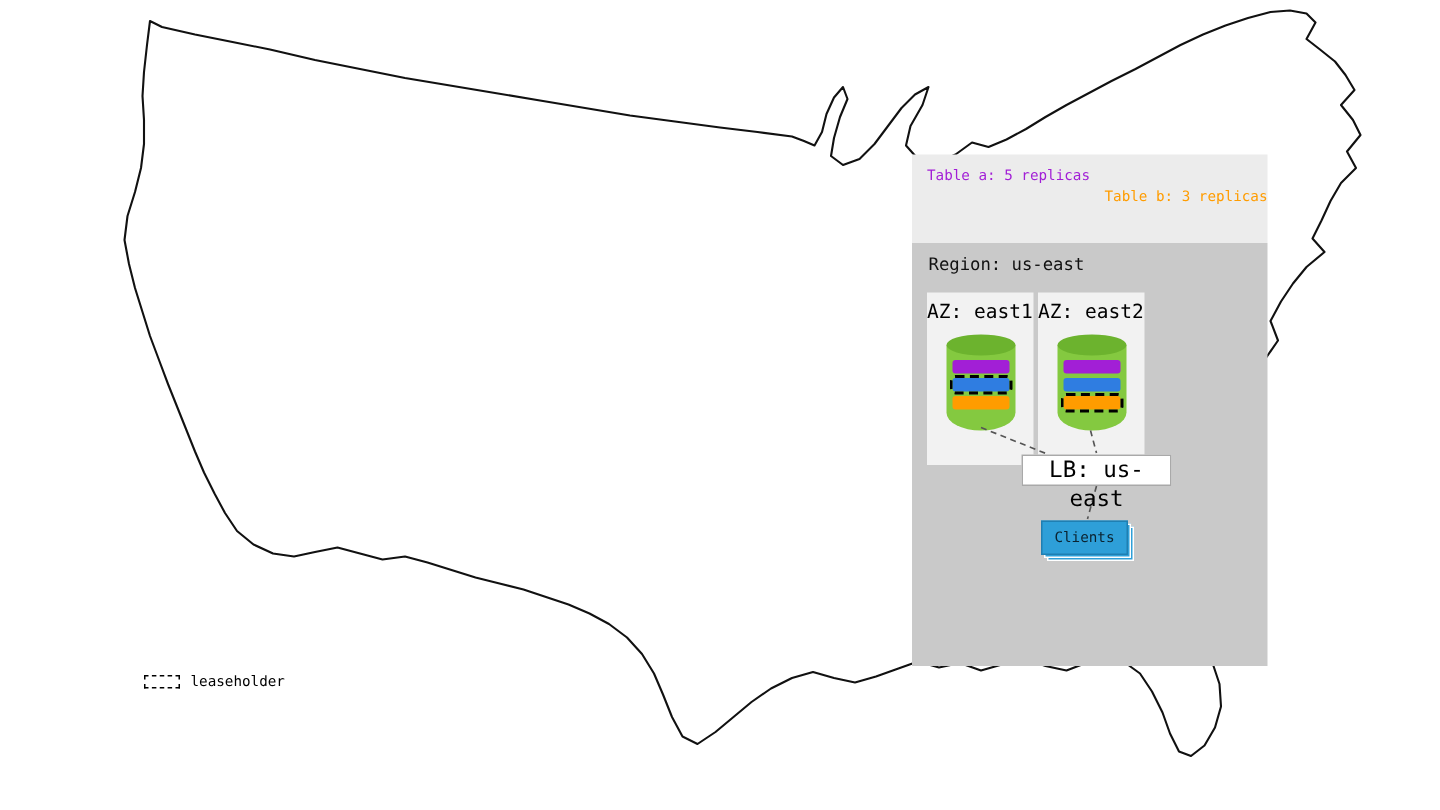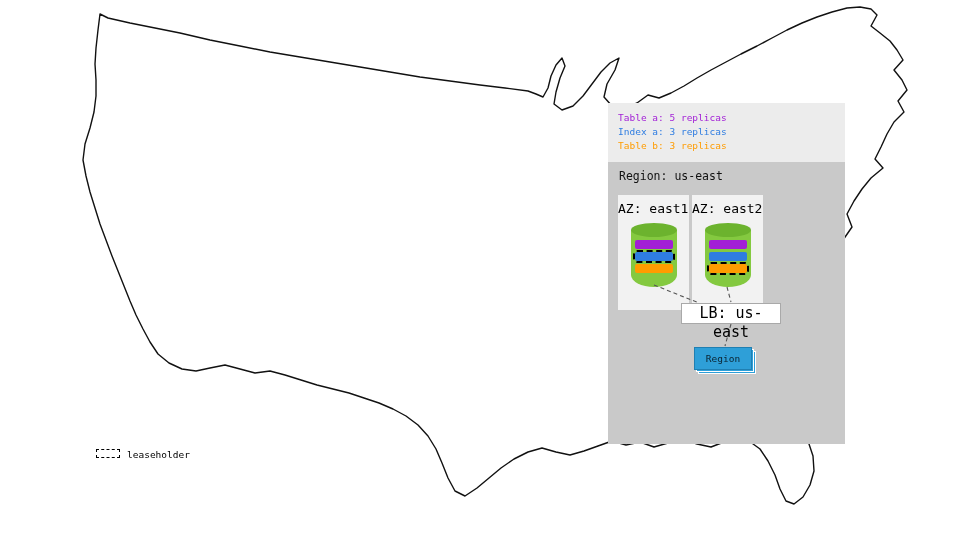--- a/index.html
+++ b/index.html
@@ -10,21 +10,21 @@
   .us-map { position:absolute; left:0; top:0; }
 
   
   .legend-box {
     position:absolute; left:608px; top:103px; width:237px; height:59px;
     background:var(--panel_bg); box-sizing:border-box; padding:8px 0 0 10px;
   }
   .legend-line { font-size:9.5px; line-height:14px; white-space:pre; }
   .legend-line.c0 { color:var(--table_a); }
   .legend-line.c1 { color:var(--index_a); }
-  .legend-line.c2 { color:var(--table_b); }
+  .legend-line.c2 { color:var(--table_b);text-align:right; }
 
   
   .region-box {
     position:absolute; left:608px; top:162px; width:237px; height:282px;
     background:var(--region_bg);
   }
   .region-title { position:absolute; left:11px; top:7px; font-size:11.5px; color:#111; }
 
   .az { position:absolute; top:33px; height:115px; background:var(--az_bg); box-sizing:border-box; }
   .az1 { left:10px;  width:71px; }
@@ -68,21 +68,21 @@
   .clients .l2 { transform:translate(4px,4px); }
   .clients .l1 { transform:translate(2px,2px); }
   .clients .front {
     display:flex; align-items:center; justify-content:center;
     font-size:9.5px; color:#0b2330; border:1px solid #1f7fb2;
   }
 
   .connectors { position:absolute; left:0; top:0; pointer-events:none; }
 
   
-  .lh-legend { position:absolute; left:96px; top:449px; display:flex; gap:7px; }
+  .lh-legend { position:absolute; left:96px; top:449px; display:flex; align-items:center; gap:7px; }
   .lh-box { width:24px; height:9px; border:1.6px dashed #000; box-sizing:border-box; }
   .lh-label { font-size:9.5px; color:#000; }
 </style>
 </head>
 <body>
 
 <div class="stage">
 
   <svg class="us-map" width="960" height="540" viewBox="0 0 960 540">
     <path d="M 100,14 L 108,18 L 130,23 L 155,28 L 180,33 L 210,40 L 240,46 L 270,52 L 300,57 L 330,62 L 360,67 L 390,72 L 420,77 L 450,81 L 480,85 L 505,88 L 528,91
@@ -93,21 +93,20 @@
          L 787,403 L 794,414 L 802,427 L 808,441 L 813,456 L 814,471 L 810,485 L 803,497 L 794,504 L 786,501 L 780,489 L 775,475 L 768,461 L 760,449 L 749,441 L 737,438 L 724,442 L 711,447
          L 697,444 L 683,439 L 668,443 L 654,447 L 640,442 L 626,445 L 612,441 L 598,446 L 584,451 L 570,455 L 556,452 L 542,448
          L 528,452 L 514,459 L 501,468 L 489,478 L 477,488 L 465,496 L 455,491 L 448,478 L 442,463 L 436,449 L 428,436 L 418,425 L 406,416 L 393,409 L 379,403 L 364,398 L 349,393
          L 333,389 L 317,385 L 301,380 L 285,375 L 270,371 L 255,373 L 240,369 L 225,365 L 210,368 L 196,371 L 182,369
          L 169,363 L 158,354 L 150,342 L 143,329 L 136,315 L 130,301
          L 124,286 L 118,271 L 112,256 L 106,240 L 100,224 L 95,208 L 90,192 L 86,176 L 83,160 L 85,144 L 90,128 L 94,112 L 96,96 L 96,80 L 95,64 L 96,48 L 98,30 Z" fill="#ffffff" stroke="#111111" stroke-width="1.4" stroke-linejoin="round"></path>
   </svg>
 
   <div class="legend-box">
     <div class="legend-line c0">Table a: 5 replicas</div>
-    <div class="legend-line c1">Index a: 3 replicas</div>
     <div class="legend-line c2">Table b: 3 replicas</div>
   </div>
 
   <div class="region-box">
     <div class="region-title">Region: us-east</div>
 
     <div class="az az1">
       <div class="az-title">AZ: east1</div>
       <div class="cyl">
         <div class="cyl-body"></div>
@@ -135,21 +134,21 @@
     <line x1="654" y1="285" x2="699" y2="303" stroke="#555" stroke-width="1.1" stroke-dasharray="4 3"></line>
     <line x1="727" y1="287" x2="731" y2="302" stroke="#555" stroke-width="1.1" stroke-dasharray="4 3"></line>
     <line x1="731" y1="324" x2="725" y2="346" stroke="#555" stroke-width="1.1" stroke-dasharray="4 3"></line>
   </svg>
 
   <div class="lb-box">LB: us-east</div>
 
   <div class="clients">
     <div class="layer l2"></div>
     <div class="layer l1"></div>
-    <div class="layer front">Region</div>
+    <div class="layer front">Clients</div>
   </div>
 
   <div class="lh-legend">
     <span class="lh-box"></span>
     <span class="lh-label">leaseholder</span>
   </div>
 
 </div>
 
 </body></html>

